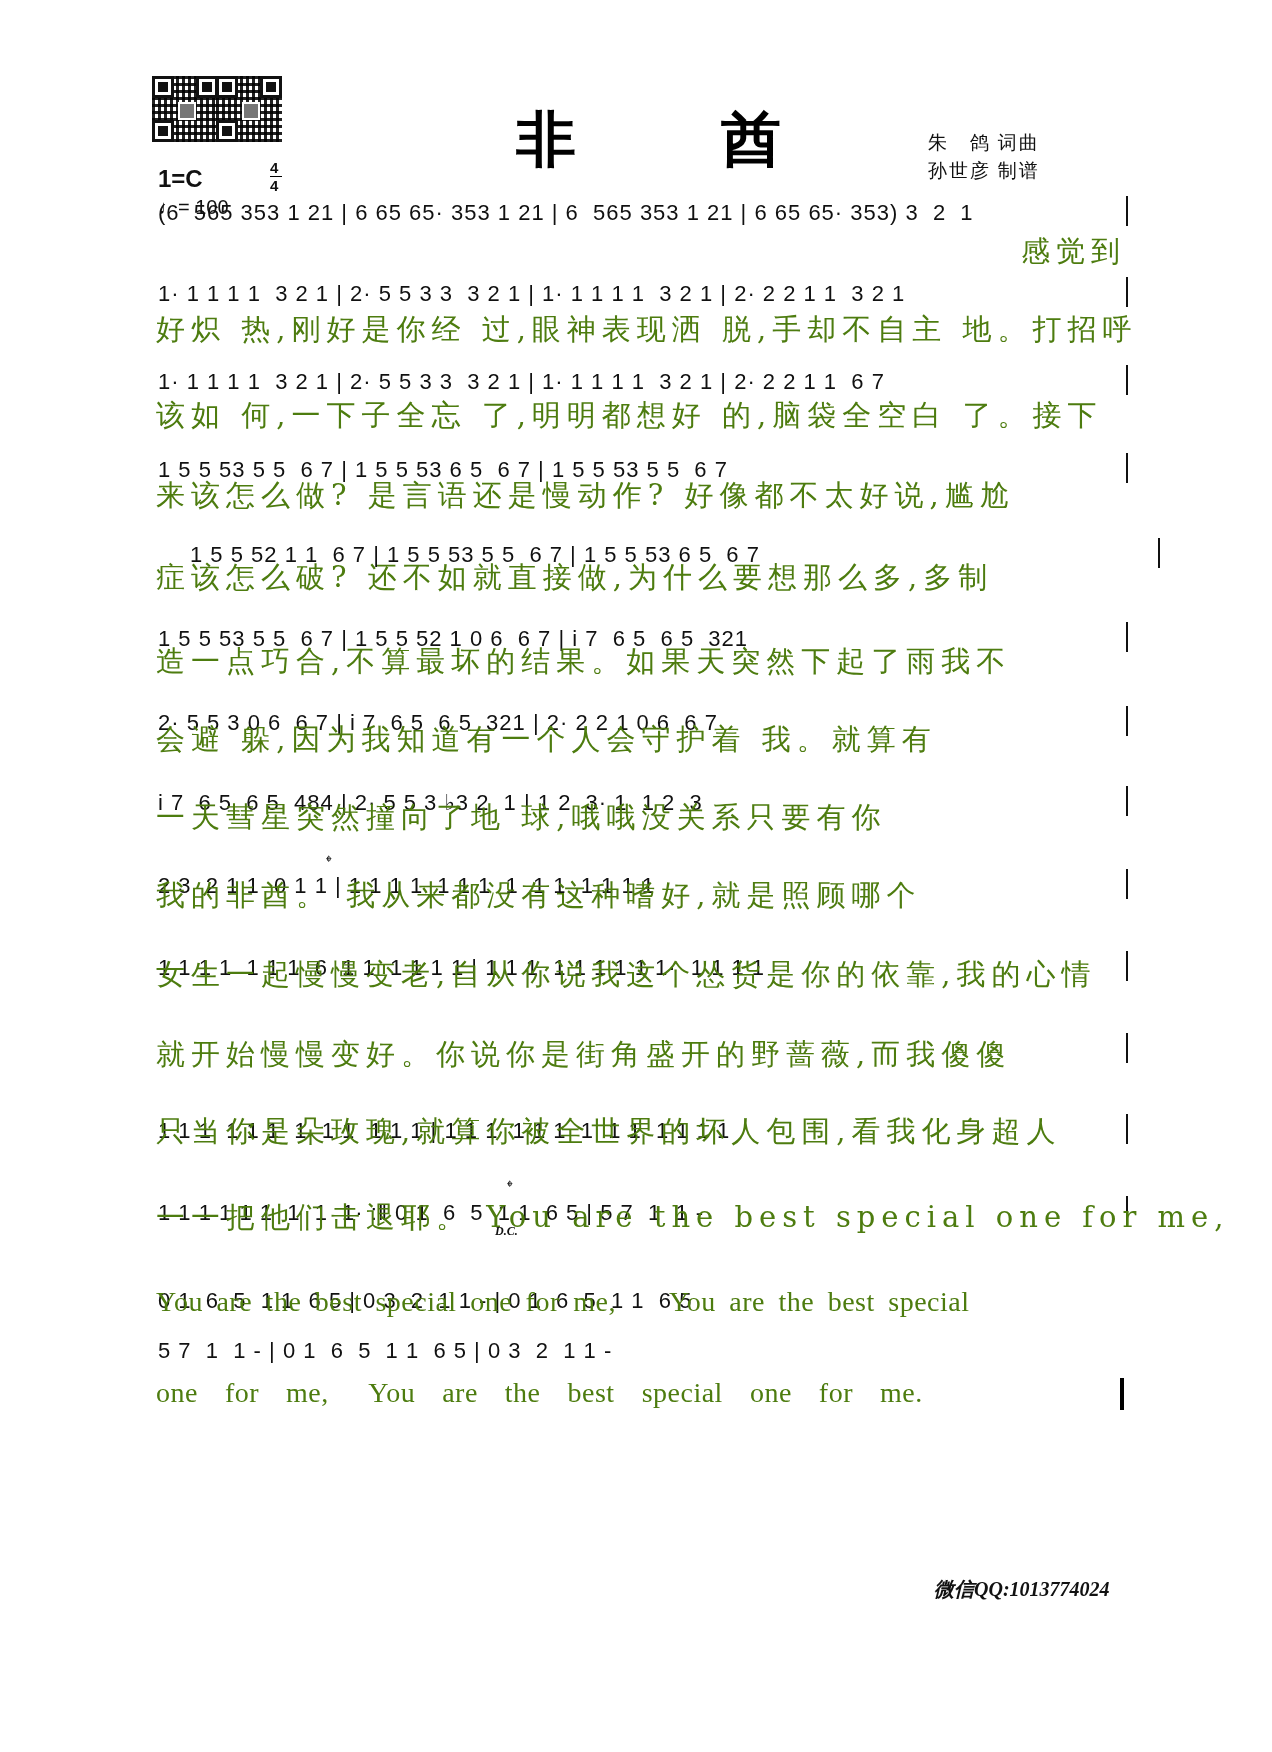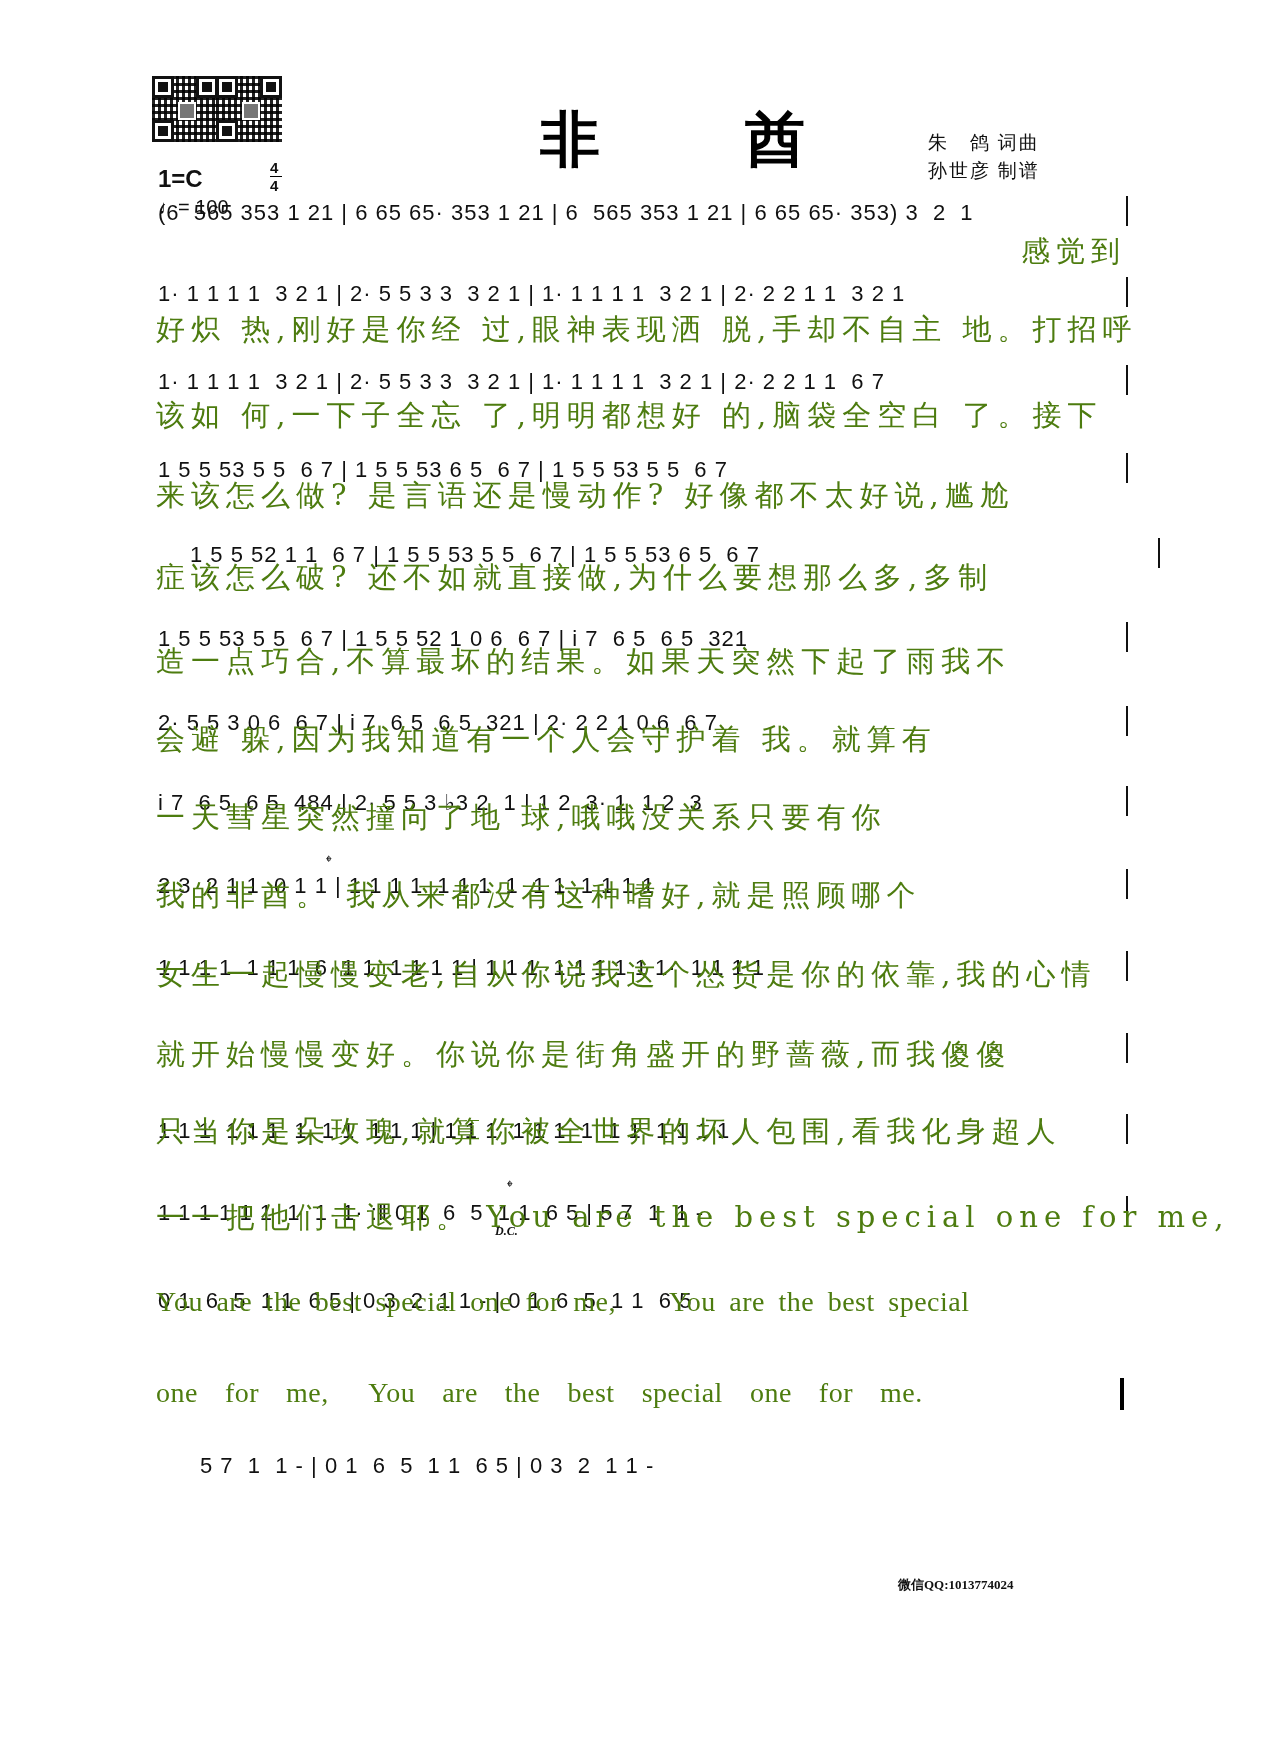--- a/index.html
+++ b/index.html
@@ -6,34 +6,34 @@
   body { width: 1272px; height: 1752px; position: relative; overflow: hidden; color: #111; }
   .qr { position: absolute; width: 66px; height: 66px; background:
       repeating-linear-gradient(90deg, #222 0 3px, #fff 3px 6px),
       repeating-linear-gradient(0deg, #222 0 3px, #fff 3px 7px);
       background-blend-mode: multiply; }
   .qr::before, .qr::after { content: ""; position: absolute; width: 16px; height: 16px; border: 3px solid #111; background: #fff; box-shadow: inset 0 0 0 3px #fff, inset 0 0 0 8px #111; }
   .qr::before { left: 0; top: 0; }
   .qr::after { right: 0; top: 0; }
   .qr .corner { position: absolute; left: 0; bottom: 0; width: 16px; height: 16px; border: 3px solid #111; background: #fff; box-shadow: inset 0 0 0 3px #fff, inset 0 0 0 8px #111; }
   .qr .logo { position: absolute; left: 26px; top: 26px; width: 14px; height: 14px; background: #777; border: 2px solid #fff; }
-  .title { position: absolute; left: 540px; top: 100px; font-family: "DejaVu Serif", serif; font-weight: bold; font-size: 60px; letter-spacing: 62px; color: #000; }
+  .title { position: absolute; left: 516px; top: 100px; font-family: "DejaVu Serif", serif; font-weight: bold; font-size: 60px; letter-spacing: 62px; color: #000; }
   .credit { position: absolute; font-family: Liberation Serif, serif; font-size: 19px; color: #111; letter-spacing: 2px; }
   .key { position: absolute; left: 158px; top: 165px; font-family: "Liberation Sans", sans-serif; font-size: 24px; font-weight: bold; }
   .timesig { position: absolute; left: 222px; top: 160px; font-family: "Liberation Sans", sans-serif; font-size: 15px; font-weight: bold; line-height: 15px; text-align: left; margin-left: 48px; }
   .timesig .bar { display:block; border-top: 1px solid #000; width: 12px; margin: 1px auto; }
   .tempo { position: absolute; left: 158px; top: 196px; font-family: "Liberation Sans", sans-serif; font-size: 20px; }
   .notes { position: absolute; left: 158px; width: 970px; font-family: "Liberation Sans", sans-serif; font-size: 22px; white-space: pre; letter-spacing: 1px; border-bottom: 0; }
   .barline-r { position: absolute; right: 0; top: -4px; width: 2px; height: 30px; background: #111; }
   .lyrics { position: absolute; left: 156px; width: 970px; font-family: "DejaVu Serif", serif; font-size: 29px; white-space: pre; letter-spacing: 6px; color: #4d7c0f; }
   .lyrics.en { font-family: Liberation Serif, serif; font-size: 28px; letter-spacing: 0.5px; word-spacing: 6px; }
   .right { text-align: right; }
   .mark { position: absolute; font-family: "Liberation Serif", serif; font-style: italic; font-size: 12px; font-weight: bold; }
   .coda { position: absolute; font-family: "DejaVu Sans", sans-serif; font-size: 16px; }
-  .contact { position: absolute; left: 898px; top: 1576px; font-family: "Liberation Serif", serif; font-weight: bold; font-size: 13px; }
+  .contact { position: absolute; left: 934px; top: 1576px; font-family: "Liberation Serif", serif; font-style: italic; font-weight: bold; font-size: 20px; }
   .final-bar { position: absolute; width: 4px; height: 32px; background: #000; }
 </style>
 </head>
 <body>
 
 <div class="qr" style="left:152px; top:76px;">
     <span class="corner"></span>
     <span class="logo"></span>
   </div>
 <div class="qr" style="left:216px; top:76px;">
@@ -91,17 +91,17 @@
 <div class="lyrics" style="top:1112px;">只当你是朵玫瑰,就算你被全世界的坏人包围,看我化身超人</div>
 
 <div class="coda" style="left:507px; top:1177px;">𝄌</div>
 <div class="notes" style="top:1200px;"><span>1 1 1 1 1 1  1  1  1· :‖ 0 1  6  5  1 1  6 5 | 5 7  1  1 -</span><span class="barline-r"></span></div>
 <div class="mark" style="left:495px; top:1224px;">D.C.</div>
 <div class="lyrics" style="top:1198px;"><span>一一把他们击退耶。 You are the best special one for me,</span></div>
 
 <div class="notes" style="top:1288px;"><span>0 1  6  5  1 1  6 5 | 0 3  2  1 1 - | 0 1  6  5  1 1  6 5</span></div>
 <div class="lyrics en" style="top:1286px;">You are the best special one for me,    You are the best special</div>
 
-<div class="notes" style="top:1453px;margin-left:42px;"><span>5 7  1  1 - | 0 1  6  5  1 1  6 5 | 0 3  2  1 1 -</span></div>
+<div class="notes" style="top:1338px;"><span>5 7  1  1 - | 0 1  6  5  1 1  6 5 | 0 3  2  1 1 -</span></div>
 <div class="final-bar" style="left:1120px; top:1378px;"></div>
 <div class="lyrics en" style="top:1377px;">one  for  me,   You  are  the  best  special  one  for  me.</div>
 
 <div class="contact">微信QQ:1013774024</div>
 
 </body></html>

